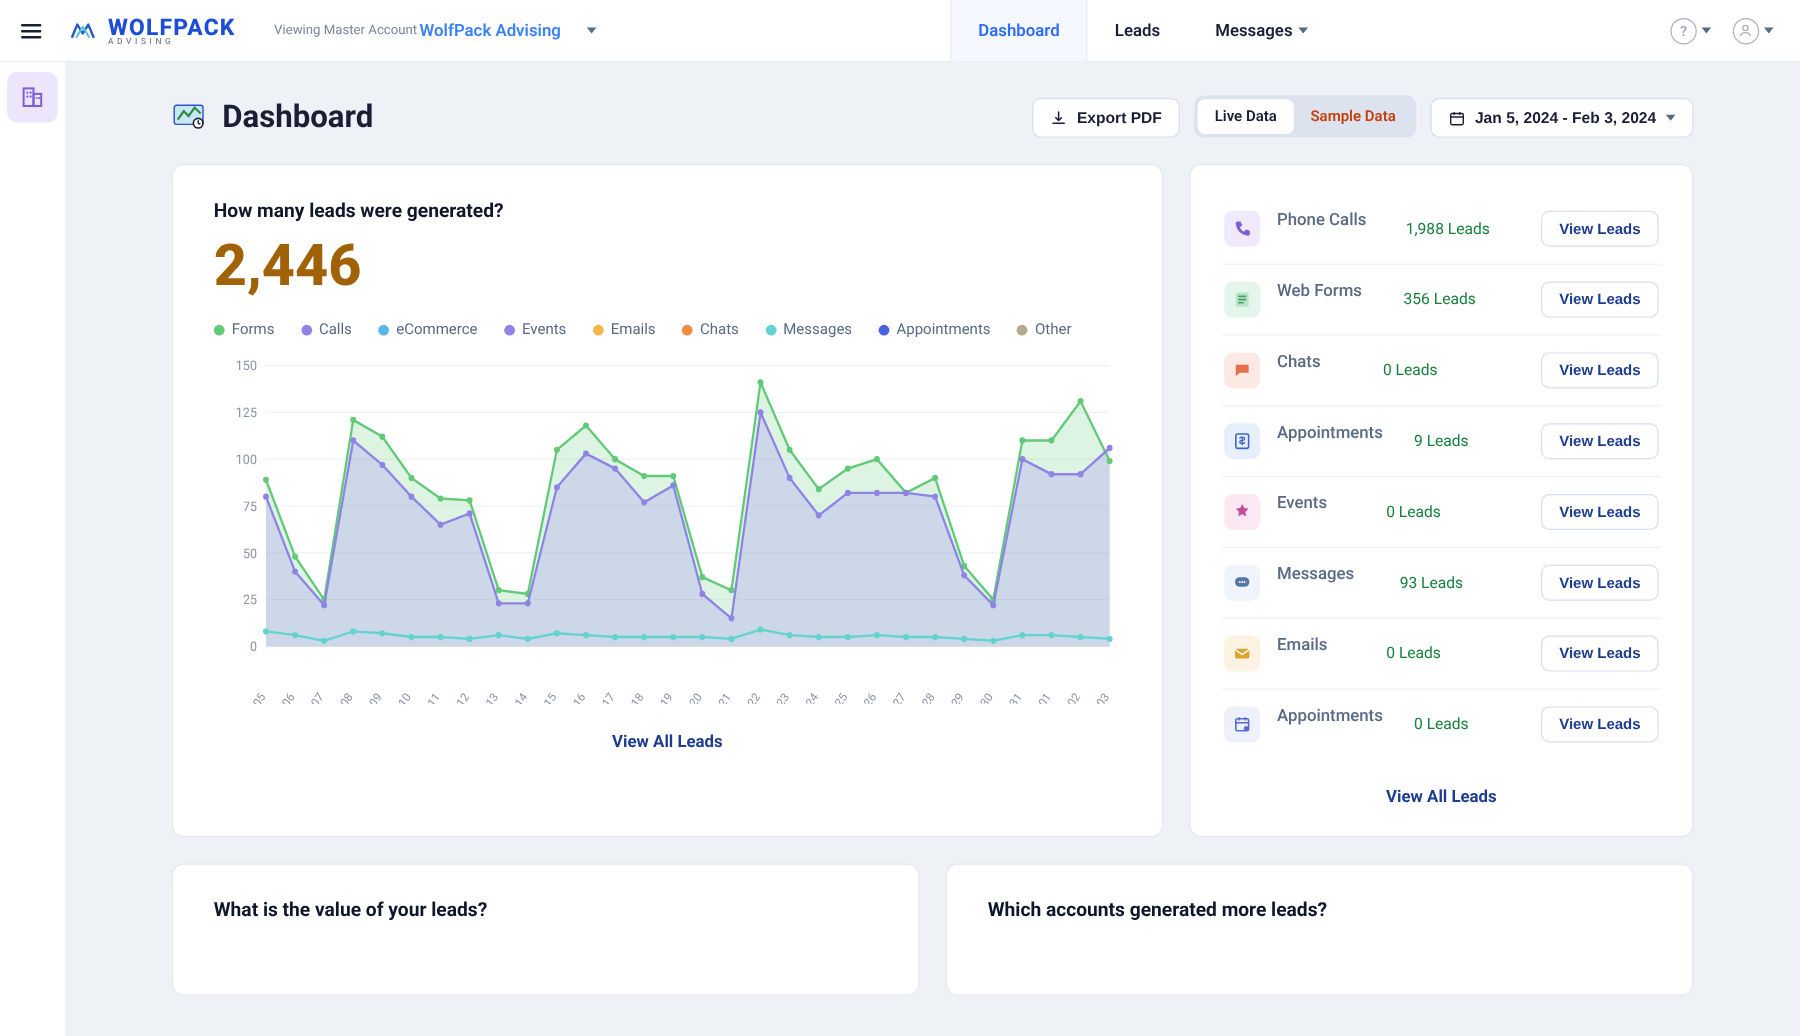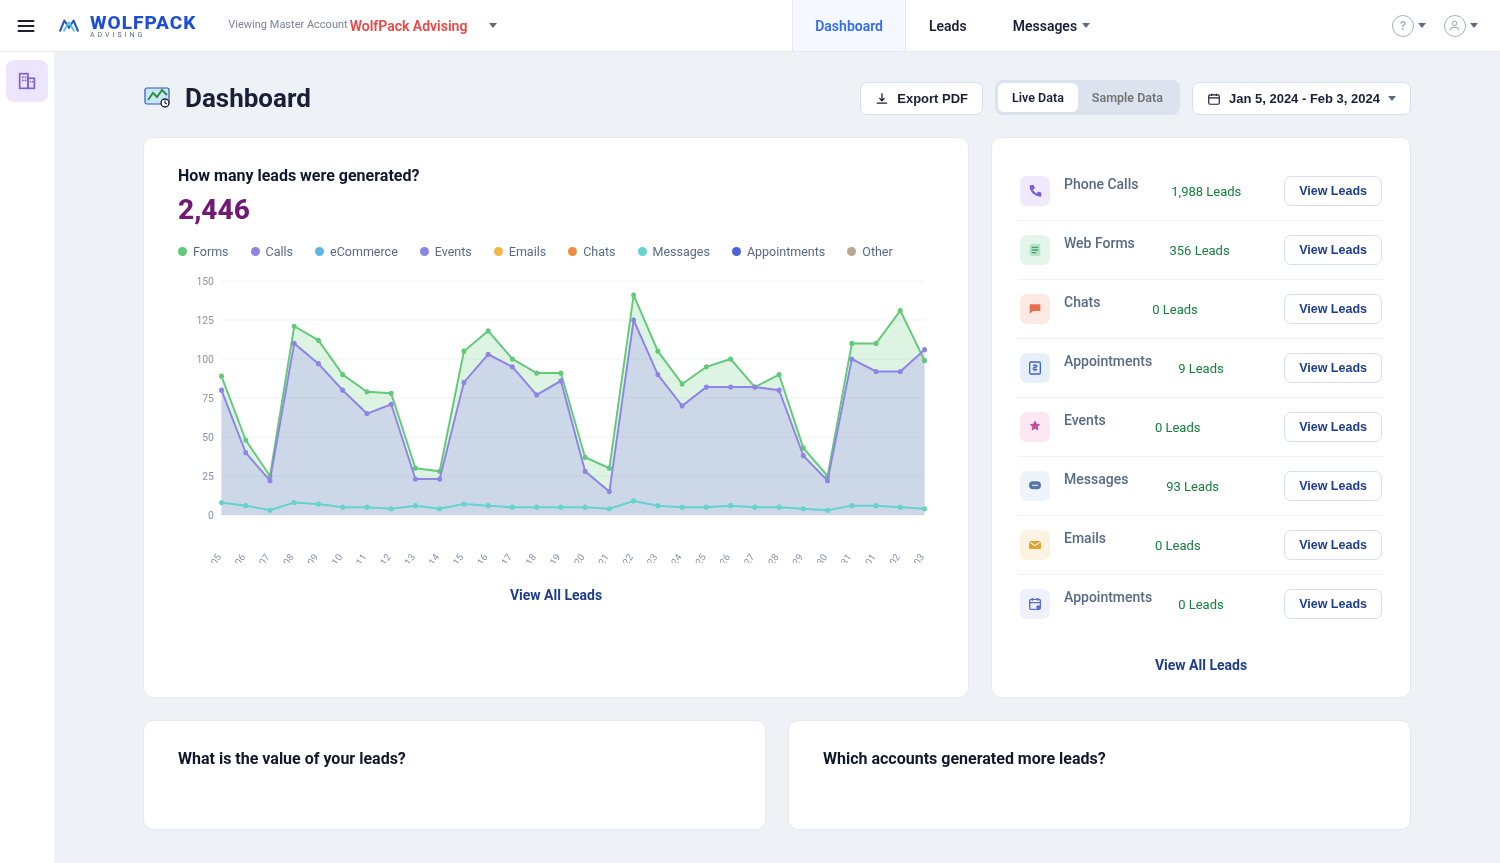--- a/index.html
+++ b/index.html
@@ -32,21 +32,21 @@
   .brand-text { display:flex; flex-direction:column; line-height:1.0; }
   .brand-text .l1 { font-weight:800; font-size:19px; letter-spacing:1px; color:#1d4ed8; }
   .brand-text .l2 { font-size:7px; letter-spacing:3px; color:#5a6a85; }
   .account-switch {
     display: flex; flex-direction: row; justify-content: center;
     padding: 0 16px;
     gap: 2px;
     cursor: pointer;
   }
   .account-switch .lbl { font-size: 11px; color: #7a8599; }
-  .account-switch .val { font-size: 14px; font-weight:600; color:#ef4444; display:flex; align-items:center; gap:22px;}
+  .account-switch .val { font-size: 14px; font-weight:600; color:#3b82f6; display:flex; align-items:center; gap:22px;}
   .caret-down { width:0;height:0;border-left:4px solid transparent;border-right:4px solid transparent;border-top:5px solid #5a6a85; display:inline-block;}
   .nav {
     margin-left: auto;
     display: flex;
     align-self: stretch;
   }
   .nav-item {
     display: flex; align-items:center; justify-content:center;
     padding: 0 22px;
     font-weight:600; font-size:14px; color:#1a1f36;
@@ -98,32 +98,32 @@
   .header-actions { display:flex; align-items:flex-end; gap:12px;padding-left:20px; }
   .btn {
     background:#fff;border:1px solid #d8deea;border-radius:7px;
     padding:8px 14px;font-size:13px;font-weight:600;color:#1a1f36;
     display:flex;align-items:center;gap:8px;cursor:pointer;
   }
   .seg {
     display:flex;background:#dde3ee;border-radius:8px;padding:3px;
   }
   .seg-btn{
-    padding:7px 14px;font-size:12.5px;color:#737373;border-radius:6px;cursor:pointer; font-weight:600;
+    padding:7px 14px;font-size:12.5px;color:#c2410c;border-radius:6px;cursor:pointer; font-weight:600;
   }
   .seg-btn.active{background:#fff;color:#1a1f36;}
   
   .grid {
     display:grid; grid-template-columns: 1fr 420px; gap:22px;
   }
   .card {
     background:#fff;border:1px solid #e6e8ee;border-radius:10px;padding:28px 34px;
   }
   .q-title { font-size:16px; font-weight:700; color:#0f172a; margin-bottom:8px;}
-  .big-num { font-size:28px; font-weight:800; color:#701a75; margin-bottom:18px;}
+  .big-num { font-size:48px; font-weight:800; color:#a16207; margin-bottom:18px;}
   .legend { display:flex;flex-wrap:wrap;gap:18px 22px;font-size:12.5px;color:#5a6a85;margin-bottom:14px;}
   .legend-item{display:flex;align-items:center;gap:6px;}
   .dot{width:9px;height:9px;border-radius:50%;}
   .chart-wrap{ position:relative; height:290px; }
   .chart-wrap svg{ width:100%; height:100%; }
   .view-all {
     display:flex;justify-content:center;padding-top:18px;margin-top:6px;
   }
   .view-all a{ color:#1e3d8f;font-weight:700;font-size:14px;cursor:pointer;text-decoration:none;}
   

